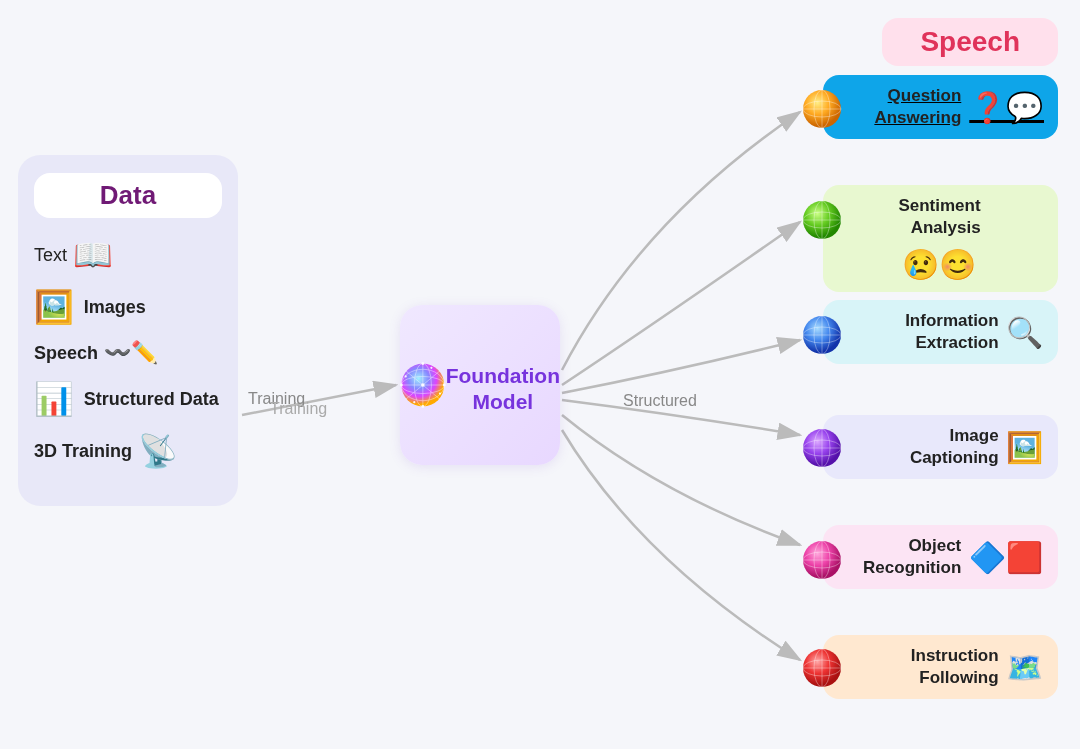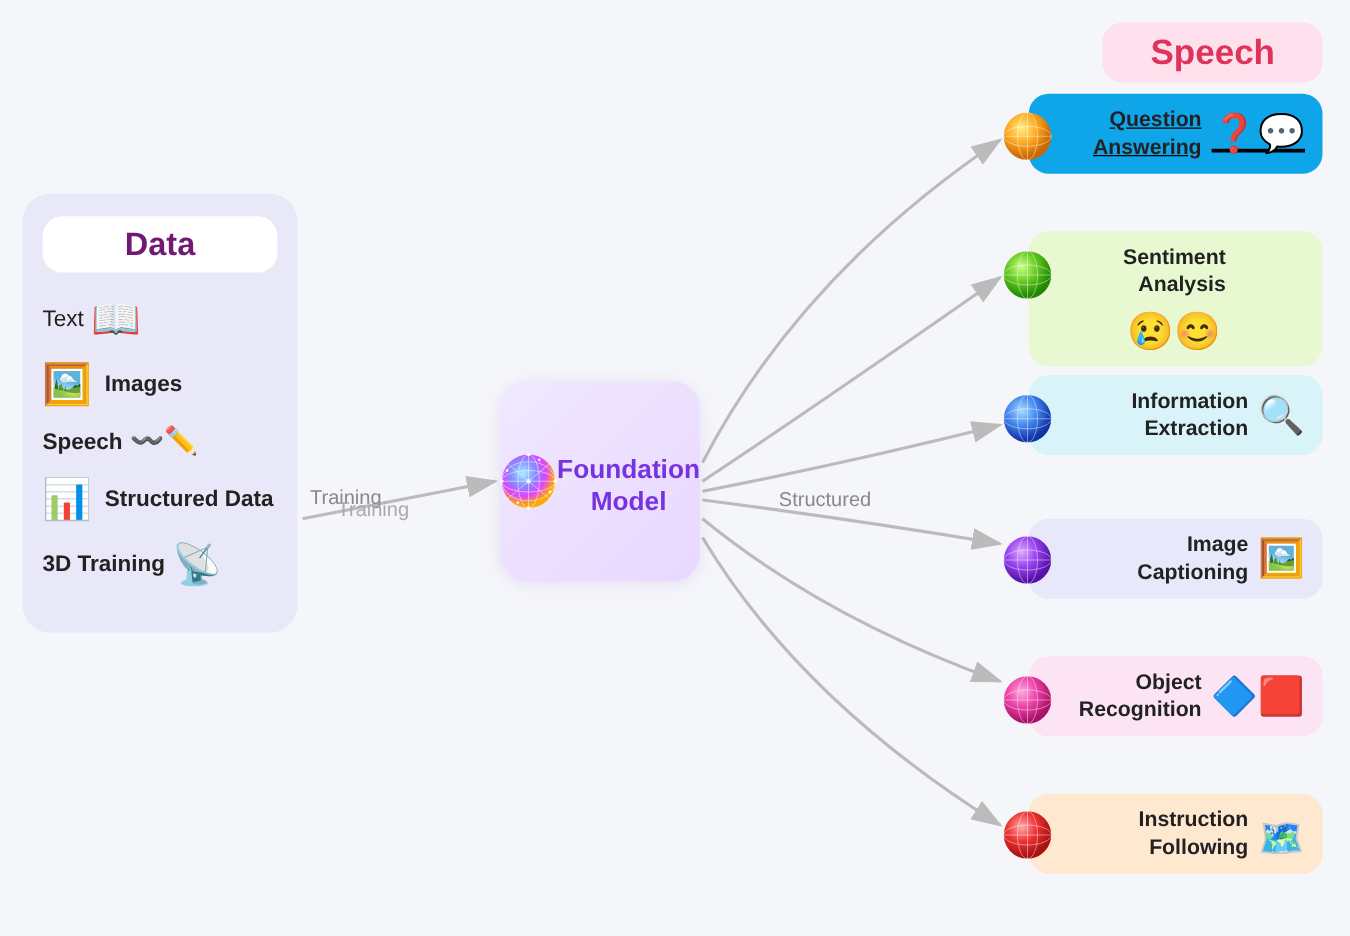--- a/index.html
+++ b/index.html
@@ -148,21 +148,21 @@
     .task-icon {
       font-size: 30px;
       flex-shrink: 0;
     }
 
     .task-qa { top: 75px; background: #0ea5e9; text-decoration: underline; }
     .task-sa { top: 185px; background: #e8f8d0; flex-direction: column; }
     .task-ie { top: 295px; background: #d8f4f8; }
     .task-ic { top: 405px; background: #e8e8fb; }
     .task-or { top: 515px; background: #fce4f4; }
-    .task-if { top: 625px; background: #ffe8d0; align-items: flex-end; }
+    .task-if { top: 625px; background: #ffe8d0; }
 
     
     .arrows-svg {
       position: absolute;
       left: 0;
       top: 0;
       width: 1080px;
       height: 749px;
       pointer-events: none;
     }

